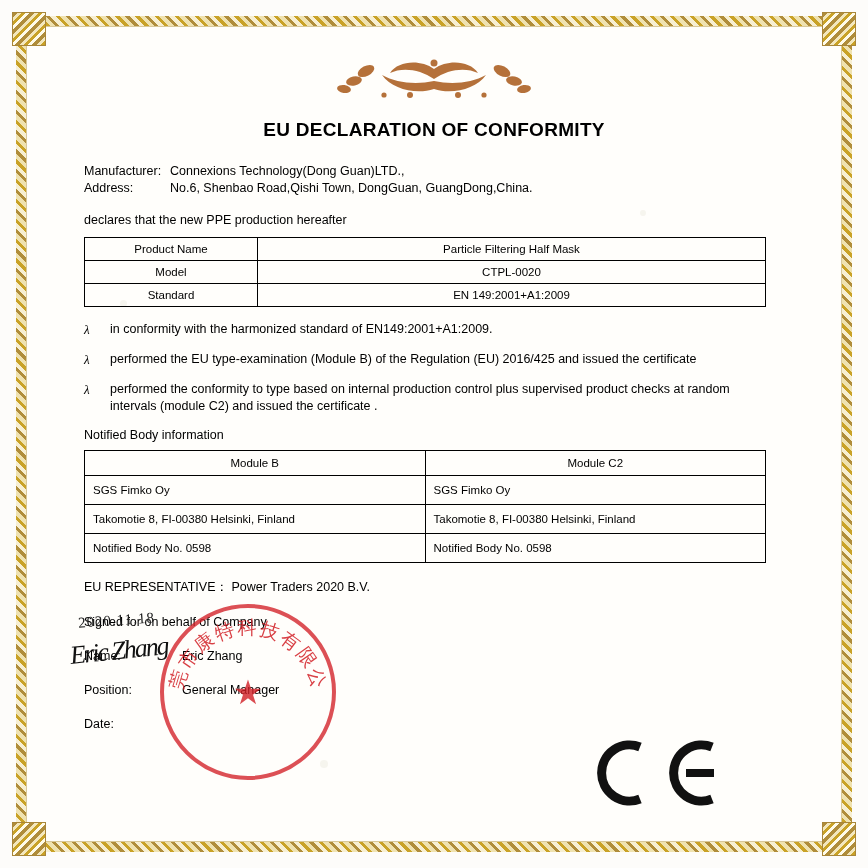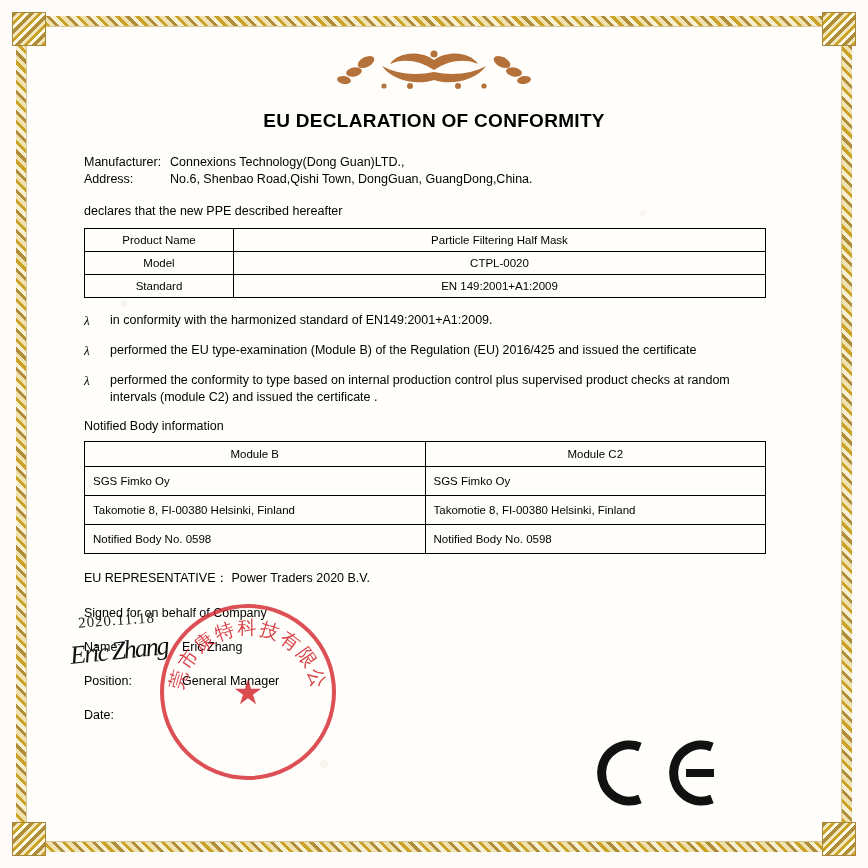--- a/index.html
+++ b/index.html
@@ -63,21 +63,21 @@
   }
   .corner.tl { left: 12px;  top: 12px; }
   .corner.tr { right: 12px; top: 12px; }
   .corner.bl { left: 12px;  bottom: 12px; }
   .corner.br { right: 12px; bottom: 12px; }
 
   
   .content {
     position: absolute;
     left: 52px;
-    top: 40px;
+    top: 49px;
     width: 764px;
     height: 788px;
     box-sizing: border-box;
     padding: 0 18px;
   }
 
   .ornament {
     text-align: center;
     height: 54px;
     margin-top: 6px;
@@ -110,21 +110,21 @@
 
   table.prod {
     width: 682px;
     margin-left: 14px;
     border-collapse: collapse;
     font-size: 11.5px;
   }
   table.prod td {
     border: 1px solid #000;
     height: 18px;
-    padding: 2px 4px;
+    padding: 2px 16px;
     text-align: center;
   }
   table.prod td.first { width: 140px; }
 
   .lambda-list { margin: 14px 0 0 14px; }
   .lambda-item {
     display: flex;
     font-size: 12.5px;
     line-height: 17px;
     margin-bottom: 13px;
@@ -291,21 +291,21 @@
 
     <div class="kv-row">
       <div class="kv-label">Manufacturer:</div>
       <div class="kv-value">Connexions Technology(Dong Guan)LTD.,</div>
     </div>
     <div class="kv-row">
       <div class="kv-label">Address:</div>
       <div class="kv-value">No.6, Shenbao Road,Qishi Town, DongGuan, GuangDong,China.</div>
     </div>
 
-    <div class="declares">declares that the new PPE described hereafter</div>
+    <div class="declares">declares that the new PPE production hereafter</div>
 
     <table class="prod">
       <tbody>
         <tr>
           <td class="first">Product Name</td>
           <td>Particle Filtering Half Mask</td>
         </tr>
         <tr>
           <td class="first">Model</td>
           <td>CTPL-0020</td>

